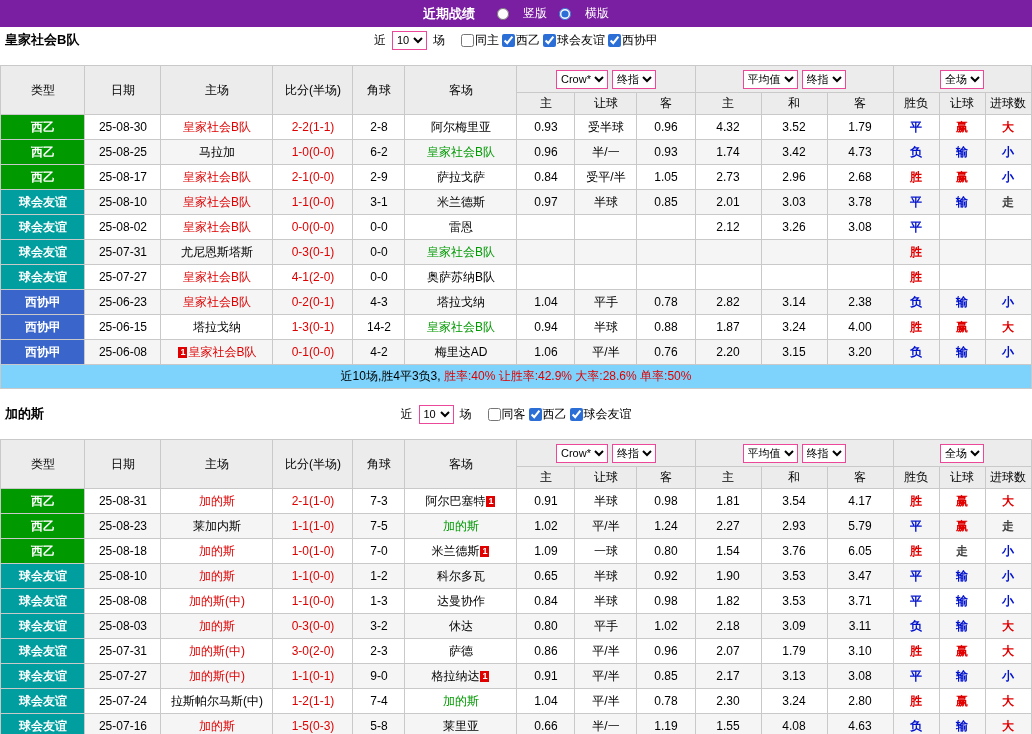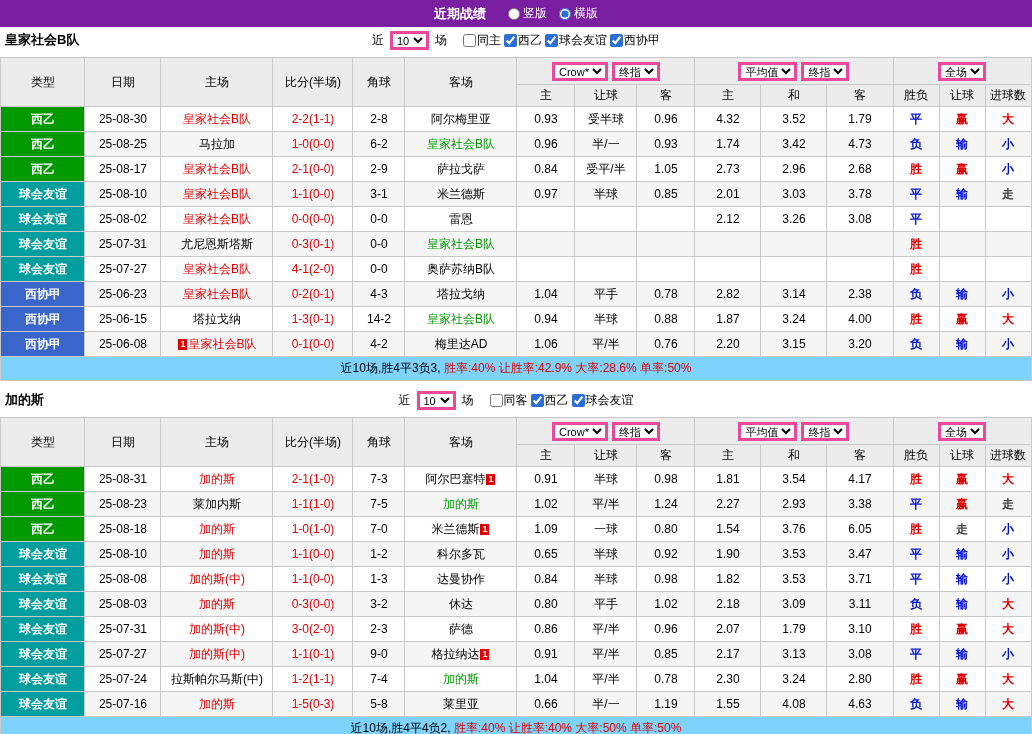--- a/index.html
+++ b/index.html
@@ -1,33 +1,33 @@
 <!DOCTYPE html>
 <html style="--topbar-bg: #7b1fa2; --lg-green: #009900; --lg-teal: #009e9e; --lg-blue: #3a66cc; --t-red: #e00000; --t-blue: #0011cc; --t-green: #009900;"><head>
 <meta charset="utf-8">
 <style>
   *{box-sizing:border-box;margin:0;padding:0}
   html,body{width:1032px;height:734px}
   body{font-family:"Liberation Sans","DejaVu Sans",sans-serif;font-size:12px;color:#000;background:#fff;overflow:hidden}
 
   .topbar{height:27px;background:var(--topbar-bg,#7b1fa2);display:flex;align-items:center;justify-content:center;gap:12px;color:#fff}
   .topbar .title{font-weight:bold;font-size:13px;margin-right:10px}
-  .radio-label{display:inline-flex;align-items:center;gap:3px;font-size:12px;color:#fff;cursor:pointer}
+  .radio-label{display:inline-flex;align-items:center;gap:14px;font-size:12px;color:#fff;cursor:pointer}
   .radio-label input{accent-color:#2b6fd6;width:12px;height:12px;margin:0}
 
   .section + .section{margin-top:6px}
   .section-top{position:relative;height:26px;display:flex;align-items:center;justify-content:center;background:#fff}
   .team-name{position:absolute;left:5px;font-weight:bold;font-size:13px}
   .filter{display:inline-flex;align-items:center;gap:4px}
   .cbs{display:inline-flex;align-items:center;gap:3px;margin-left:12px}
   .cb-label{display:inline-flex;align-items:center;gap:1px;cursor:pointer}
   .cb-label input{accent-color:#2b6fd6;width:13px;height:13px;margin:0}
-  .sel{font-size:11px;height:19px;border:3px solid #ec4899;background:#fff;font-family:inherit;margin:0 2px}
-
-  table.grid{border-collapse:collapse;table-layout:fixed;width:1030px;margin:4px auto}
+  .sel{font-size:11px;height:19px;border:1px solid #ec4899;background:#fff;font-family:inherit;margin:0 2px}
+
+  table.grid{border-collapse:collapse;table-layout:fixed;width:1030px;margin:12px auto}
   .grid th,.grid td{border:1px solid #c9c9c9;text-align:center;overflow:hidden;white-space:nowrap;padding:0 1px}
   .grid thead th{background:#ececec;font-weight:normal;font-size:12px}
   .grid thead tr:first-child th{height:27px}
   .grid thead tr:last-child th{height:22px}
   .grid tbody td{height:25px;font-size:12px}
   .grid tbody tr:nth-child(even){background:#f5f5f6}
   .grid tfoot td{height:24px;background:#7dd3fc}
 
   td.lg{color:#fff;font-weight:bold}
   .lg-green{background:var(--lg-green,#009900)}
@@ -397,21 +397,21 @@
       <td>25-08-23</td>
       <td><span class="">莱加内斯</span></td>
       <td class="t-score">1-1(1-0)</td>
       <td>7-5</td>
       <td><span class="t-green">加的斯</span></td>
       <td>1.02</td>
             <td>平/半</td>
             <td>1.24</td>
       <td>2.27</td>
             <td>2.93</td>
-            <td>3.38</td>
+            <td>5.79</td>
       <td class="res t-blue">平</td>
             <td class="res t-red">赢</td>
             <td class="res t-dark">走</td>
     </tr>
           <tr>
       <td class="lg lg-green">西乙</td>
       <td>25-08-18</td>
       <td><span class="t-red">加的斯</span></td>
       <td class="t-score">1-0(1-0)</td>
       <td>7-0</td>

